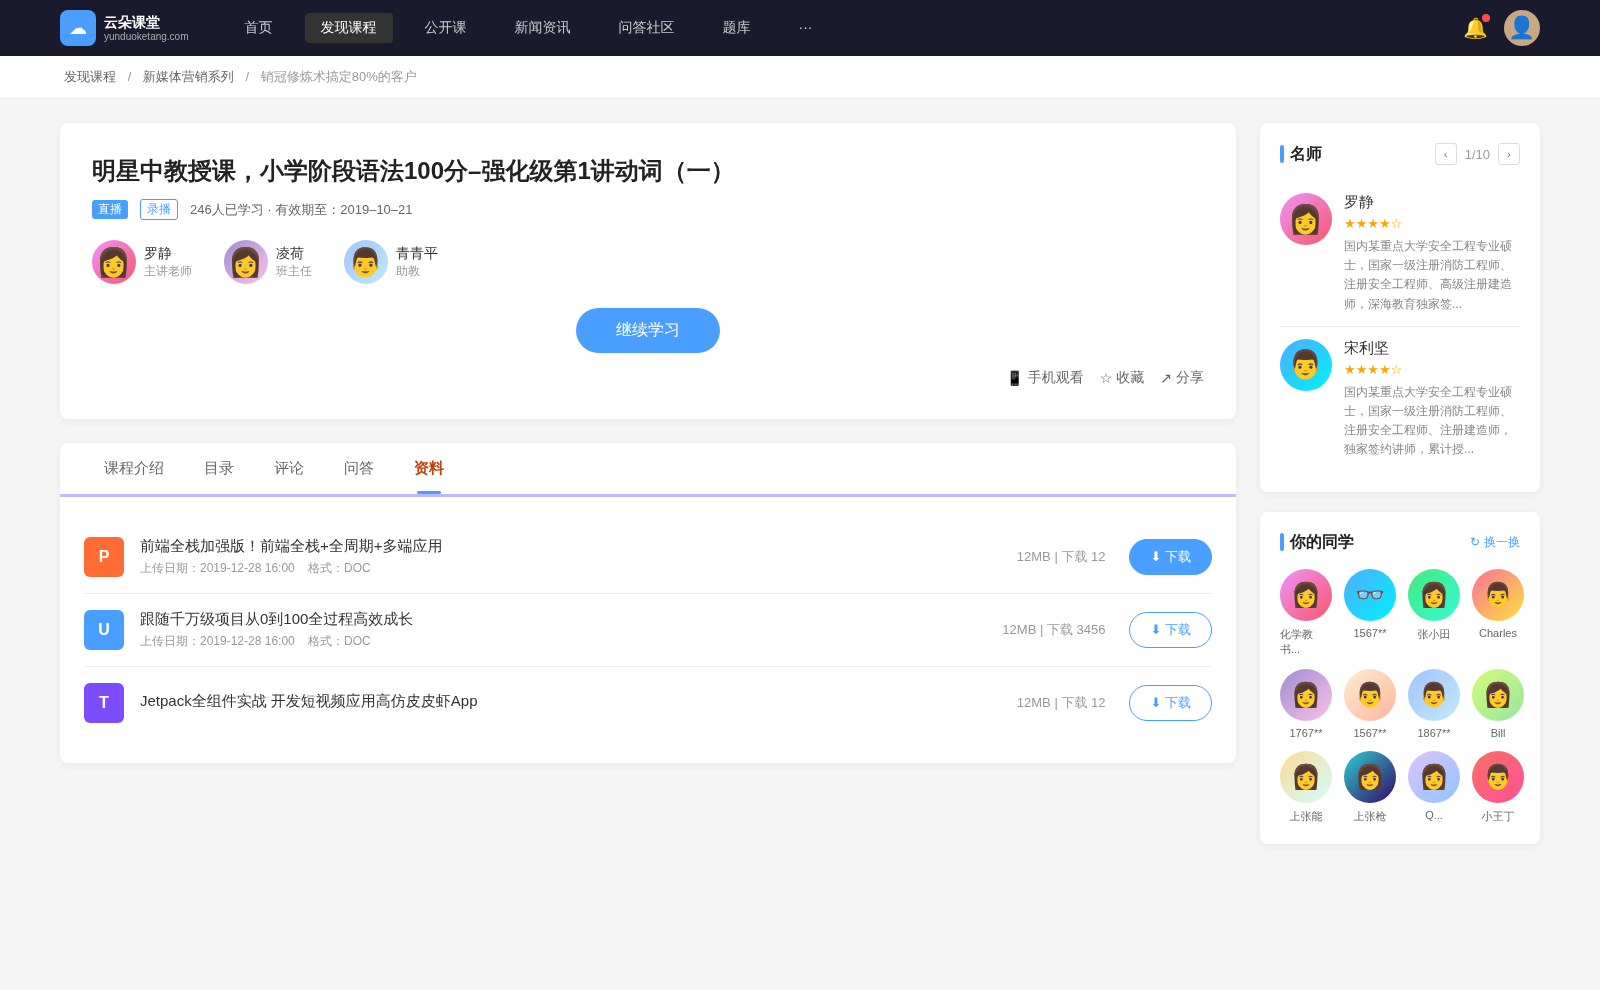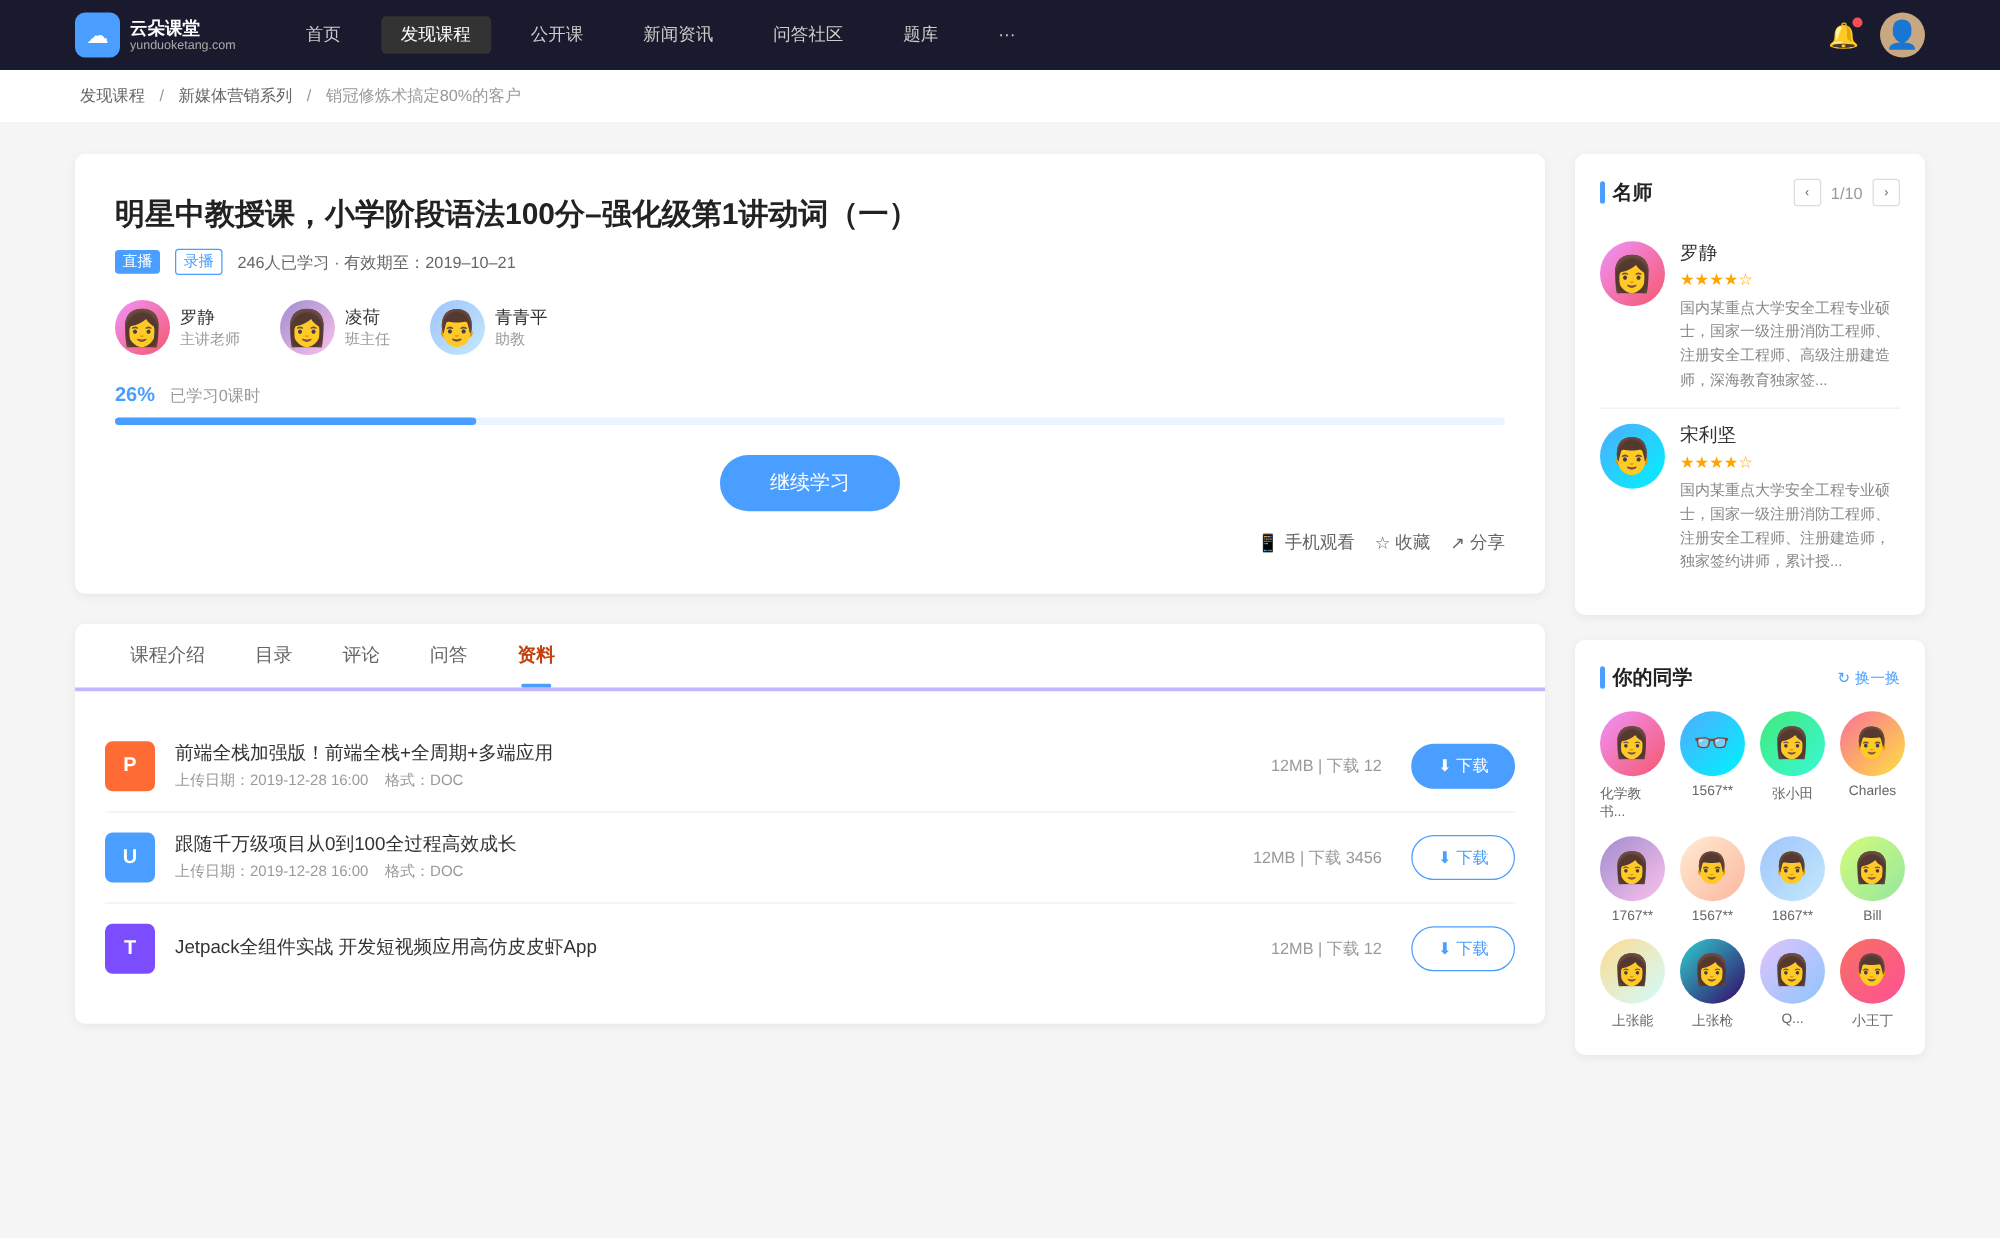--- a/index.html
+++ b/index.html
@@ -191,27 +191,20 @@
           <div class="instructor-avatar av7">
             <span class="person-icon">👨</span>
           </div>
           <div>
             <div class="instructor-name">青青平</div>
             <div class="instructor-role">助教</div>
           </div>
         </div>
       </div>
 
-      <div class="progress-section">
-        <span class="progress-label">26%</span>
-        <span class="progress-sub">已学习0课时</span>
-        <div class="progress-bar-bg">
-          <div class="progress-bar-fill" style="width: 26%;"></div>
-        </div>
-      </div>
 
       <div class="actions">
         <button class="btn-primary">继续学习</button>
         <div class="actions-right">
           <button class="btn-secondary">
             <span>📱</span>
             <span>手机观看</span>
           </button>
           <button class="btn-secondary">
             <span>☆</span>

